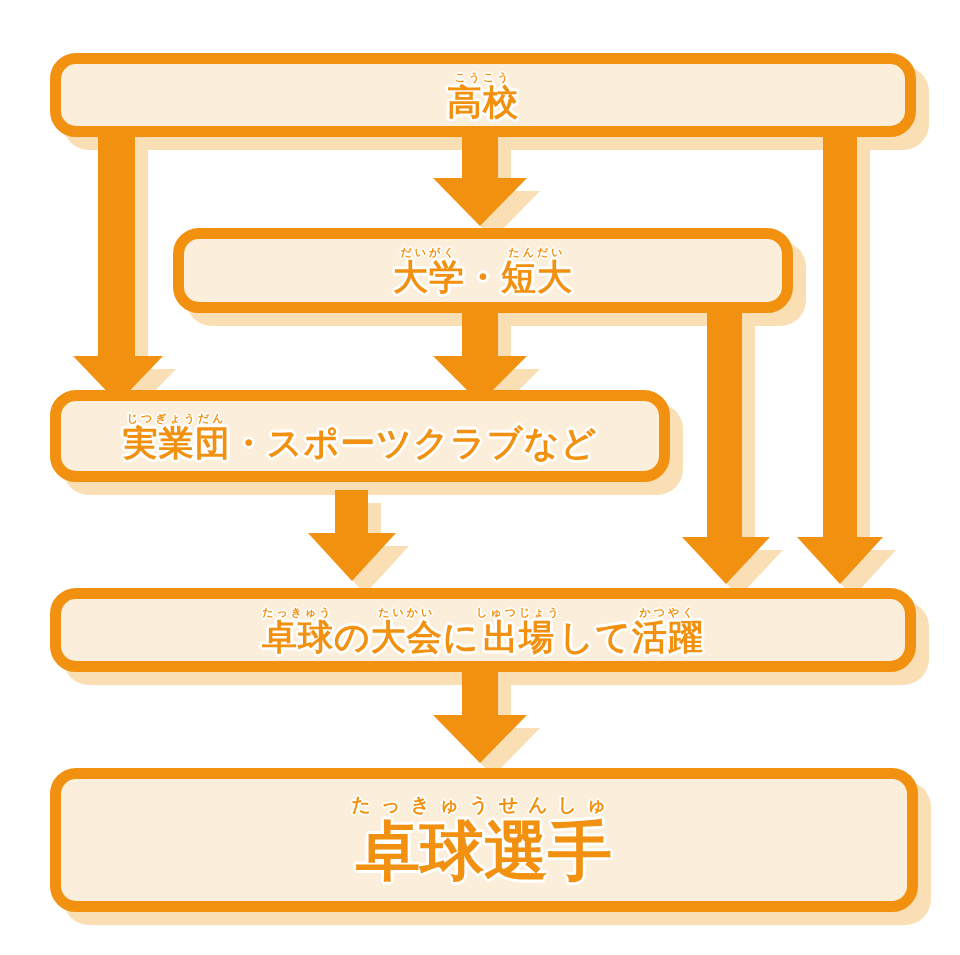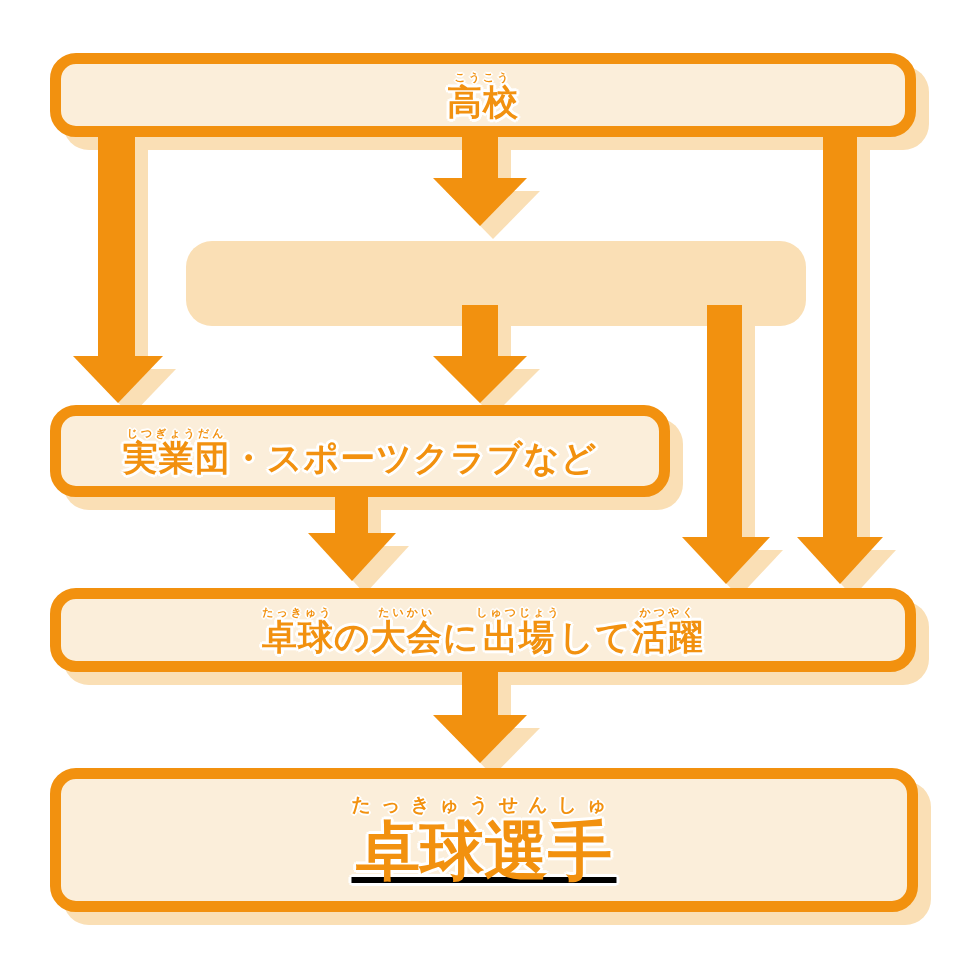--- a/index.html
+++ b/index.html
@@ -32,23 +32,23 @@
     display: flex;
     align-items: center;
     justify-content: center;
   }
   .box-shadow {
     background: var(--shadow);
     transform: translate(13px, 13px);
   }
   .b1 { left: 50px;  top: 53px;  width: 866px; height: 84px; }
   .b2 { left: 173px; top: 228px; width: 620px; height: 85px; }
-  .b3 { left: 50px;  top: 405px; width: 620px; height: 92px; }
+  .b3 { left: 50px;  top: 390px; width: 620px; height: 92px; }
   .b4 { left: 50px;  top: 588px; width: 866px; height: 84px; }
-  .b5 { left: 50px;  top: 768px; width: 868px; height: 144px; text-decoration: underline; }
+  .b5 { left: 50px;  top: 768px; width: 868px; height: 144px; }
 
   
   .label {
     color: var(--orange);
     font-weight: bold;
     font-size: 35px;
     line-height: 1.1;
     letter-spacing: 1px;
     white-space: nowrap;
     text-align: center;
@@ -153,20 +153,23 @@
     <div class="sh shaft a7-shaft"></div>
     <div class="sh head a7-head"></div>
     <div class="shaft a7-shaft"></div>
     <div class="head a7-head"></div>
   </div>
 
   <div class="box b1">
     <div class="label"><ruby>高校<rt>こうこう</rt></ruby></div>
   </div>
 
+  <div class="box b2">
+    <div class="label"><ruby>大学<rt>だいがく</rt></ruby>・<ruby>短大<rt>たんだい</rt></ruby></div>
+  </div>
 
   <div class="box b3">
     <div class="label"><ruby>実業団<rt>じつぎょうだん</rt></ruby>・スポーツクラブなど</div>
   </div>
 
   <div class="box b4">
     <div class="label"><ruby>卓球<rt>たっきゅう</rt></ruby>の<ruby>大会<rt>たいかい</rt></ruby>に<ruby>出場<rt>しゅつじょう</rt></ruby>して<ruby>活躍<rt>かつやく</rt></ruby></div>
   </div>
 
   <div class="box b5">

